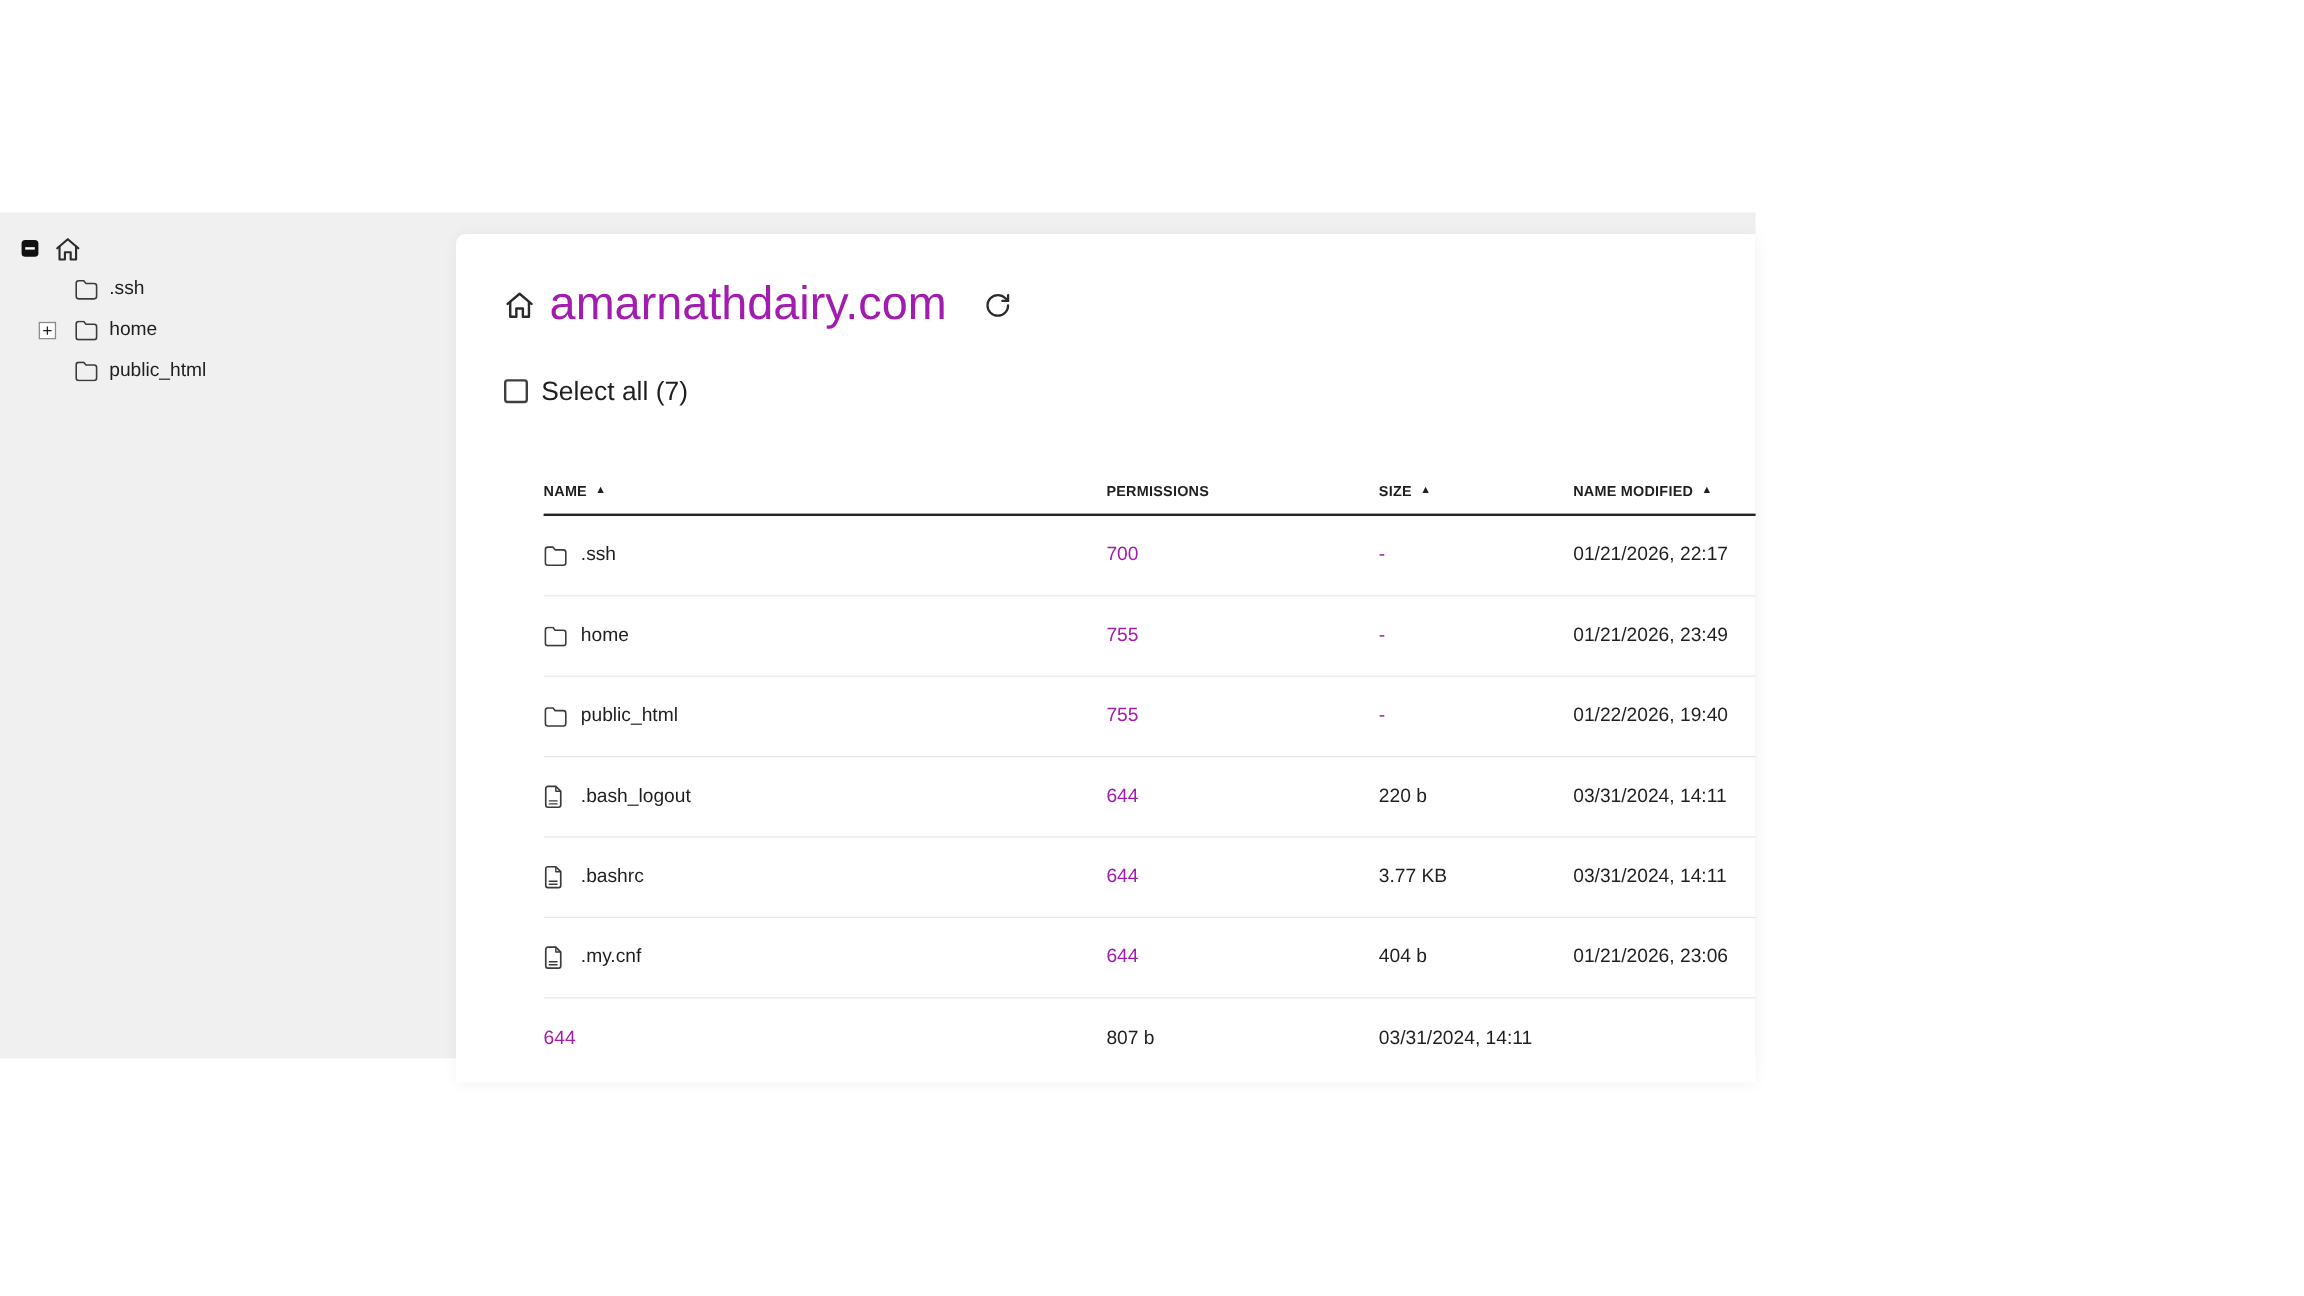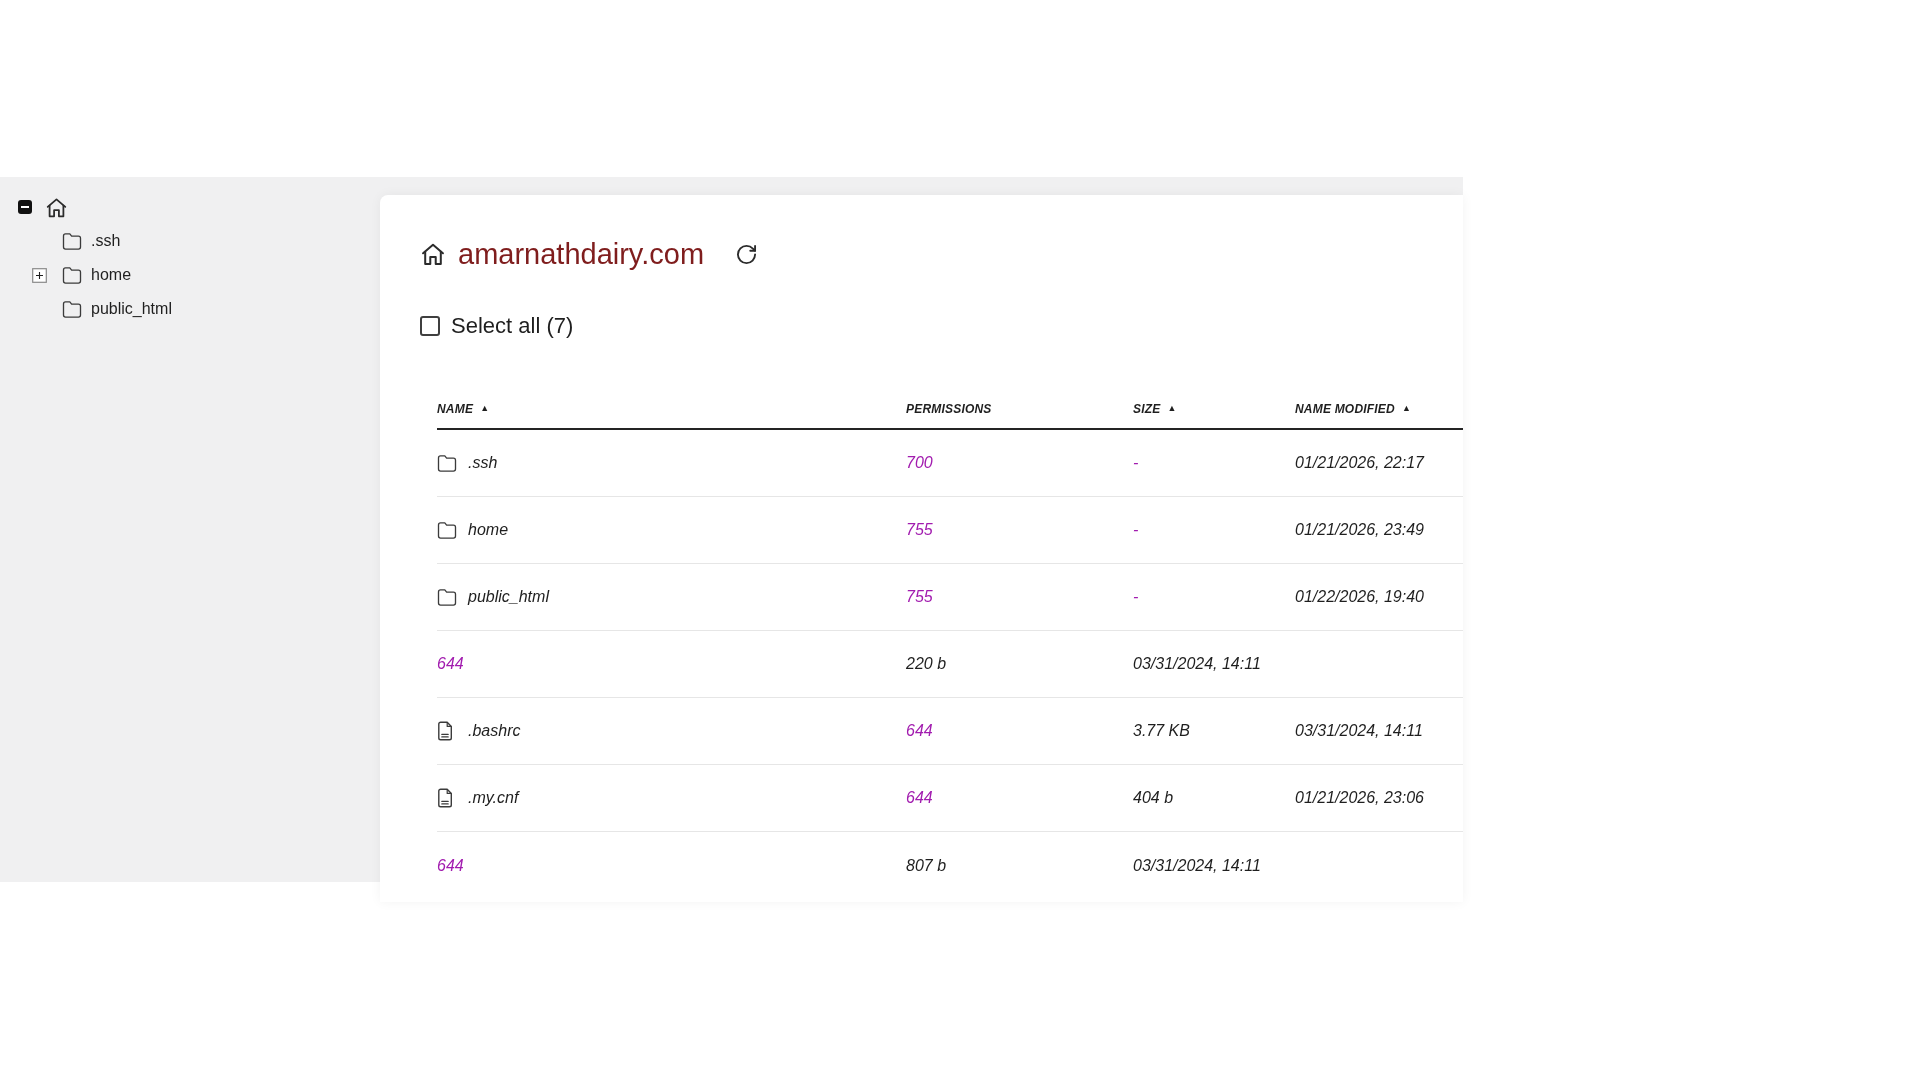--- a/index.html
+++ b/index.html
@@ -42,36 +42,36 @@
     background:#ffffff;
     border-top-left-radius:8px;
     box-shadow:0 0 12px rgba(0,0,0,0.05);
   }
 
   .card-title-row {
     position:absolute; left:40px; top:37px; height:44px;
     display:flex; align-items:center;
   }
   .title-home { width:26px; height:26px; display:inline-flex; margin-right:12px; cursor:pointer; }
-  .page-title { font-size:29px; font-weight:400; color:#7f1d1d; letter-spacing:0; }
+  .page-title { font-size:39px; font-weight:400; color:#a21caf; letter-spacing:0; }
   .refresh-btn { width:23px; height:23px; display:inline-flex; margin-left:31px; cursor:pointer; }
 
   .select-row {
     position:absolute; left:40px; top:120px; height:22px;
     display:flex; align-items:center; cursor:pointer;
   }
   .checkbox {
     width:20px; height:20px; background:#fff;
     border:2px solid #3f3f3f; border-radius:3px;
     margin-right:11px; flex:0 0 auto;
   }
   .select-label { font-size:22px; color:#1f1f1f; }
 
   
-  .files-table { position:absolute; left:57px; right:0; top:195px;font-style:italic; }
+  .files-table { position:absolute; left:73px; right:0; top:195px; }
   .thead, .trow {
     display:grid;
     grid-template-columns:469px 227px 162px minmax(0,1fr);
     align-items:center;
   }
   .thead {
     height:40px;
     border-bottom:2px solid #242424;
     font-size:12px; font-weight:700; letter-spacing:.2px; color:#1f1f1f;
   }
@@ -247,20 +247,28 @@
               </svg>
             </span>
       <span>public_html</span>
     </div>
     <div class="cell muted">755</div>
     <div class="cell muted">-</div>
     <div class="cell">01/22/2026, 19:40</div>
   </div>
 
   <div class="trow">
+    <div class="cell name-cell">
+      <span class="row-icon">
+              <svg viewBox="0 0 16 20" width="16" height="20">
+                <use href="#ico-file"></use>
+              </svg>
+            </span>
+      <span>.bash_logout</span>
+    </div>
     <div class="cell muted">644</div>
     <div class="cell">220 b</div>
     <div class="cell">03/31/2024, 14:11</div>
   </div>
 
   <div class="trow">
     <div class="cell name-cell">
       <span class="row-icon">
               <svg viewBox="0 0 16 20" width="16" height="20">
                 <use href="#ico-file"></use>

